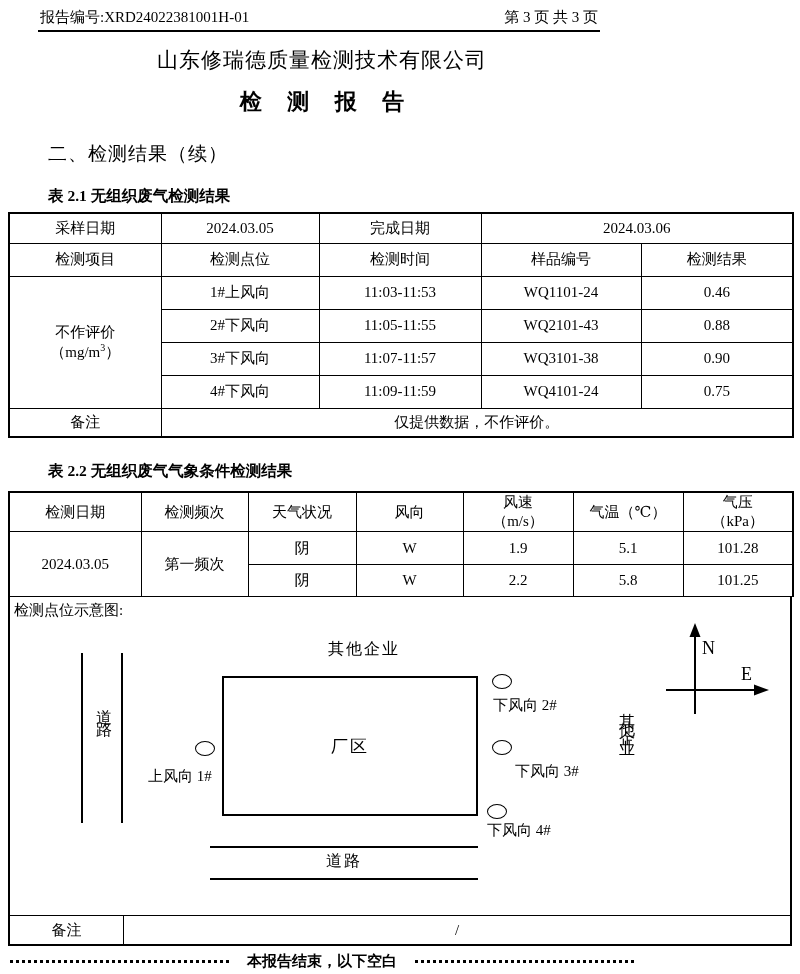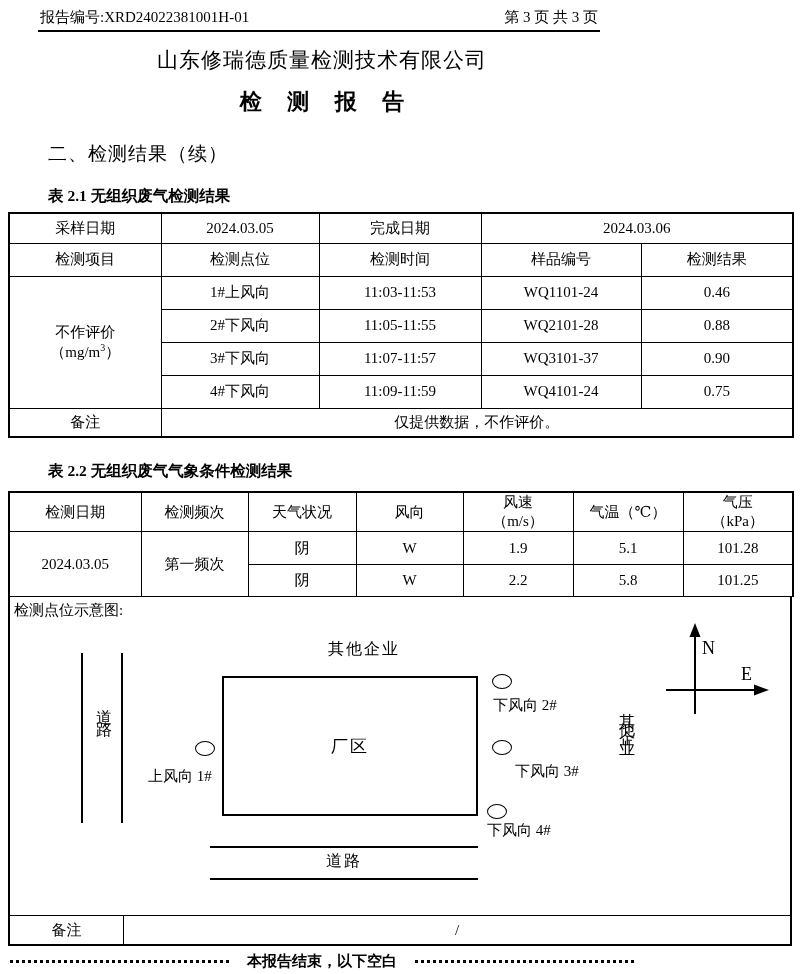--- a/index.html
+++ b/index.html
@@ -145,27 +145,27 @@
         <span><span>（mg/m</span><sup>3</sup><span>）</span></span>
       </td>
       <td>1#上风向</td>
       <td>11:03-11:53</td>
       <td>WQ1101-24</td>
       <td>0.46</td>
     </tr>
     <tr class="dr">
       <td>2#下风向</td>
       <td>11:05-11:55</td>
-      <td>WQ2101-28</td>
+      <td>WQ2101-43</td>
       <td>0.88</td>
     </tr>
     <tr class="dr">
       <td>3#下风向</td>
       <td>11:07-11:57</td>
-      <td>WQ3101-37</td>
+      <td>WQ3101-38</td>
       <td>0.90</td>
     </tr>
     <tr class="dr">
       <td>4#下风向</td>
       <td>11:09-11:59</td>
       <td>WQ4101-24</td>
       <td>0.75</td>
     </tr>
     <tr class="nr">
       <td>备注</td>

